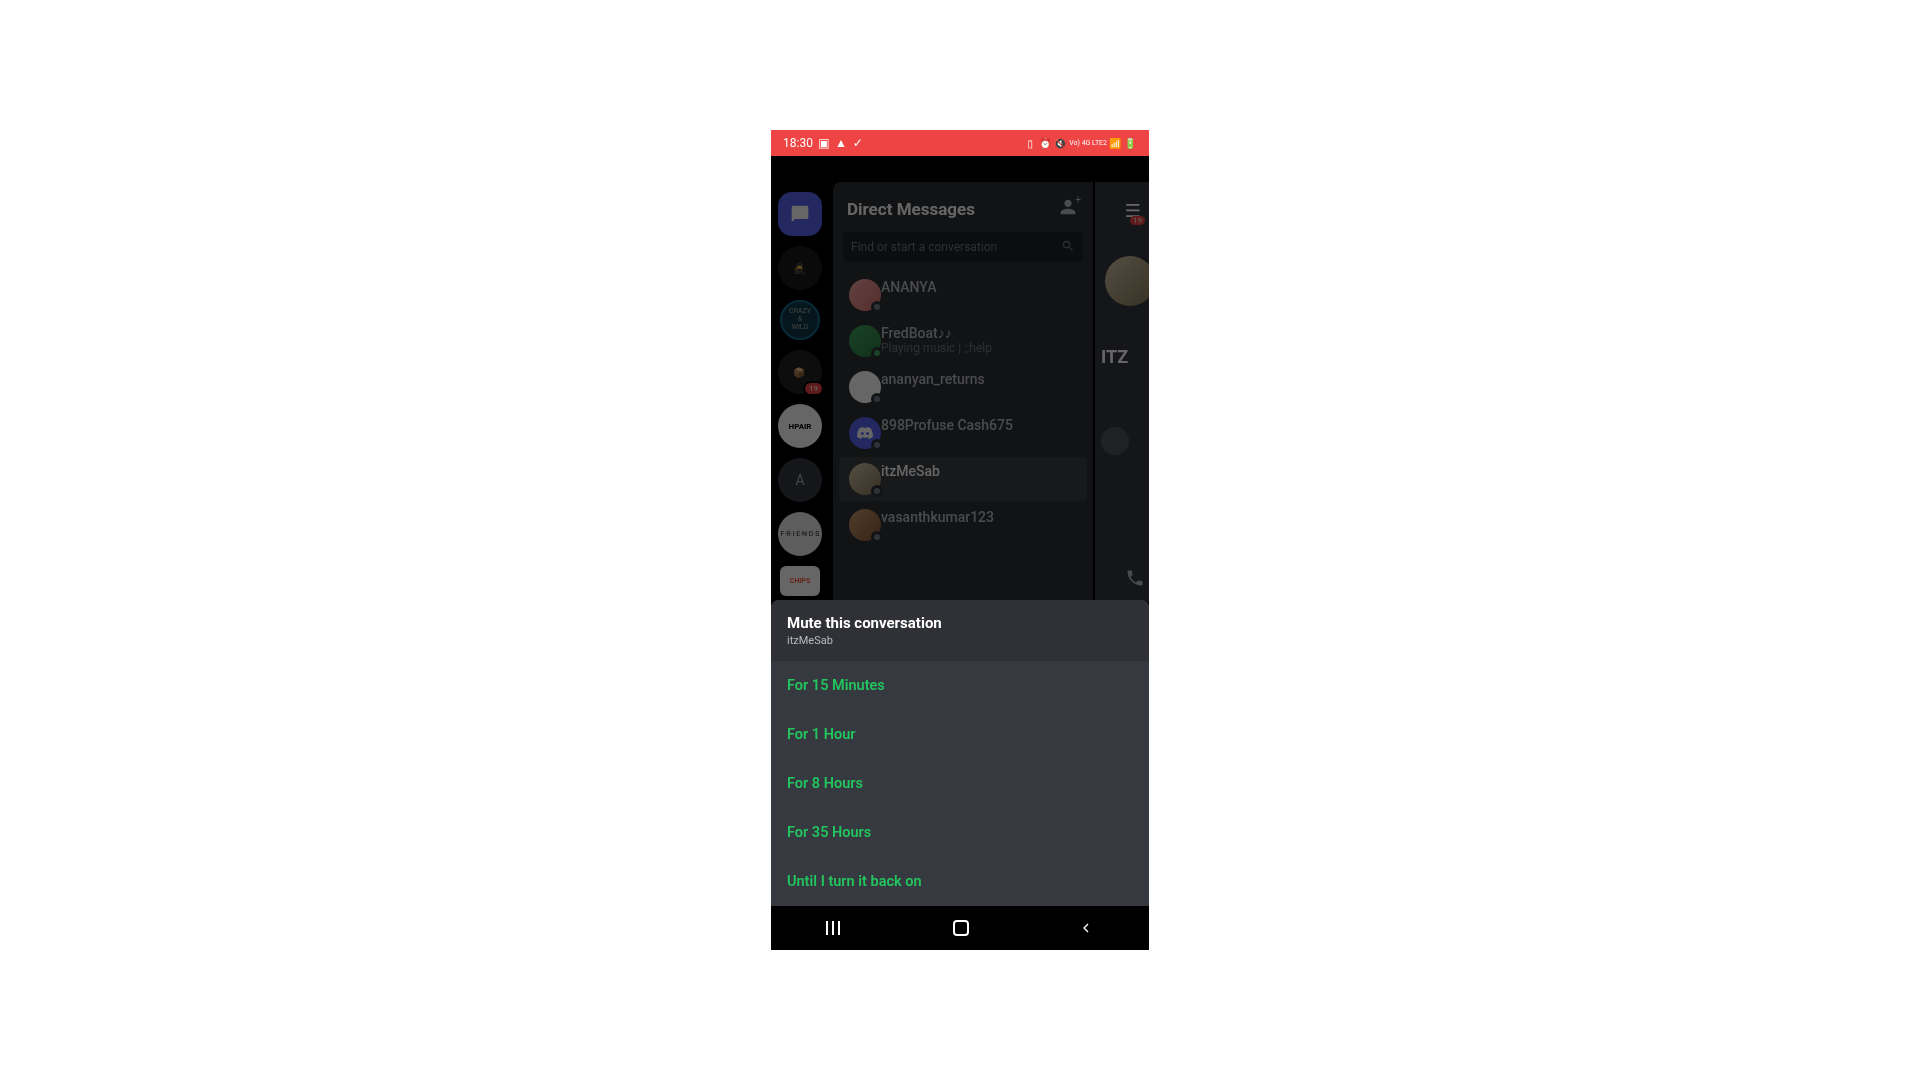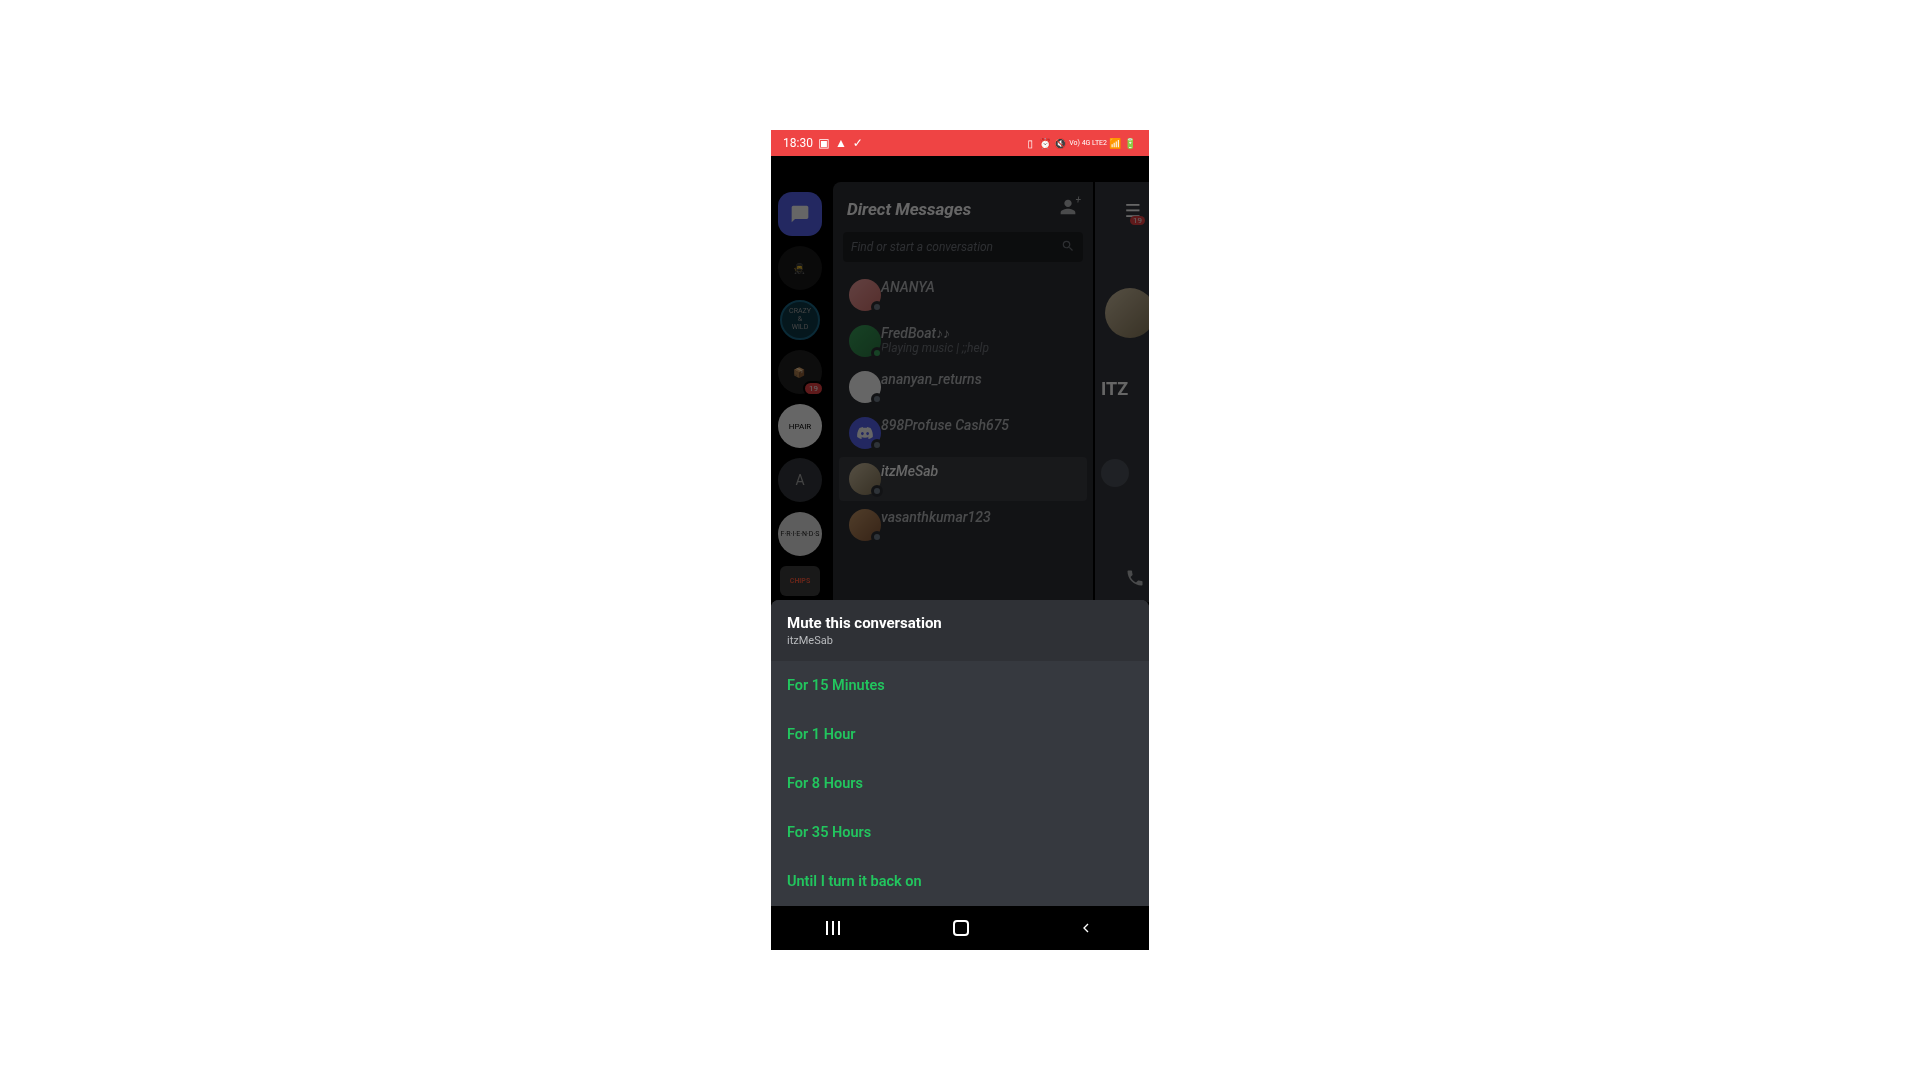--- a/index.html
+++ b/index.html
@@ -12,38 +12,38 @@
   .status-right { display: flex; align-items: center; gap: 3px; font-size: 10px; }
   .status-icon { width: 12px; height: 12px; display: inline-flex; align-items: center; justify-content: center; }
   
   
   .bg-content { position: absolute; top: 26px; left: 0; right: 0; bottom: 0; background: #000; }
   .bg-overlay { position: absolute; inset: 0; background: rgba(0,0,0,0.6); z-index: 5; }
   
   .server-rail { position: absolute; left: 0; top: 26px; width: 58px; height: 420px; display: flex; flex-direction: column; align-items: center; gap: 10px; padding-top: 10px; }
   .server-icon { width: 44px; height: 44px; border-radius: 50%; background: #36393f; display: flex; align-items: center; justify-content: center; font-size: 10px; color: #aaa; position: relative; }
   .server-icon.active { border-radius: 14px; background: #5865f2; color: #fff; font-size: 18px; }
-  .server-icon.hpair { background: #fff; color: #000; font-size: 8px; font-weight: normal; }
+  .server-icon.hpair { background: #fff; color: #000; font-size: 8px; font-weight: bold; }
   .server-icon.letter { background: #36393f; color: #aaa; font-size: 14px; }
   .server-badge { position: absolute; bottom: -2px; right: -2px; background: #ed4245; color: #fff; font-size: 8px; border-radius: 8px; padding: 1px 4px; border: 2px solid #000; }
   
-  .dm-panel { position: absolute; left: 62px; top: 26px; width: 260px; height: 420px; background: #2f3136; border-radius: 8px 0 0 0; padding: 10px 0; font-style: italic; }
+  .dm-panel { position: absolute; left: 62px; top: 26px; width: 260px; height: 420px; background: #2f3136; border-radius: 8px 0 0 0; padding: 10px 0; }
   .dm-header { display: flex; align-items: center; justify-content: space-between; padding: 4px 14px 10px 14px; }
   .dm-title { color: #fff; font-weight: 700; font-size: 17px; }
   .dm-search { margin: 0 10px 10px 10px; height: 30px; background: #202225; border-radius: 4px; display: flex; align-items: center; padding: 0 8px; color: #72767d; font-size: 12px; }
   .dm-search span:first-child { flex: 1; }
   .dm-list { display: flex; flex-direction: column; }
   .dm-item { display: flex; align-items: flex-start; padding: 6px 10px; margin: 1px 6px; border-radius: 4px; }
   .dm-item.selected { background: #3c3f45; }
   .dm-avatar { width: 32px; height: 32px; border-radius: 50%; background: #4f545c; position: relative; flex-shrink: 0; }
   .dm-avatar .presence { position: absolute; bottom: -2px; right: -2px; width: 12px; height: 12px; border-radius: 50%; background: #747f8d; border: 3px solid #2f3136; }
   .dm-name { color: #b9bbbe; font-size: 14px; font-weight: 500; }
   .dm-sub { color: #72767d; font-size: 12px; }
   
-  .right-peek { position: absolute; left: 324px; top: 26px; width: 60px; height: 420px; background: #36393f; color: #fff; padding-top: 106px; }
+  .right-peek { position: absolute; left: 324px; top: 26px; width: 60px; height: 420px; background: #36393f; color: #fff; padding-top: 74px; }
   .right-peek .avatar-large { width: 50px; height: 50px; border-radius: 50%; background: #555; margin-left: 10px; }
   .right-name { font-size: 18px; font-weight: 700; margin: 40px 0 0 6px; overflow: hidden; }
   
   .hamburger { position: absolute; right: 8px; top: 44px; color: #fff; font-size: 18px; }
   .hamburger-badge { position: absolute; bottom: -4px; right: -4px; background: #ed4245; border-radius: 6px; font-size: 8px; padding: 0 3px; }
   
   
   .sheet { position: absolute; left: 0; right: 0; bottom: 44px; background: #36393f; z-index: 10; border-radius: 8px 8px 0 0; overflow: hidden; }
   .sheet-header { background: #2f3136; padding: 14px 16px; }
   .sheet-title { color: #fff; font-weight: 700; font-size: 15px; }
@@ -96,21 +96,21 @@
         <span>📦</span>
         <span class="server-badge">19</span>
       </div>
       <div class="server-icon hpair">
         <span>HPAIR</span>
       </div>
       <div class="server-icon letter">
         <span>A</span>
       </div>
       <div class="server-icon" style="background:#e8e8e8;color:#222;font-size:7px;font-weight:normal;">F·R·I·E·N·D·S</div>
-      <div class="server-icon" style="background:#404040;width:40px;height:30px;border-radius:6px;font-size:7px;color:#ff5a3c;font-weight:bold;">CHIPS</div>
+      <div class="server-icon" style="background:#ffffff;width:40px;height:30px;border-radius:6px;font-size:7px;color:#ff5a3c;font-weight:bold;">CHIPS</div>
     </div>
 
     <div class="dm-panel">
       <div class="dm-header">
         <span class="dm-title">Direct Messages</span>
         <span style="color:#b9bbbe;position:relative;">
           <svg width="22" height="22" viewBox="0 0 24 24" fill="currentColor">
               <path d="M12 12c2.21 0 4-1.79 4-4s-1.79-4-4-4-4 1.79-4 4 1.79 4 4 4zm0 2c-2.67 0-8 1.34-8 4v2h16v-2c0-2.66-5.33-4-8-4z"></path>
             </svg>
           <span style="position:absolute;top:-2px;right:-2px;font-size:10px;">+</span>

